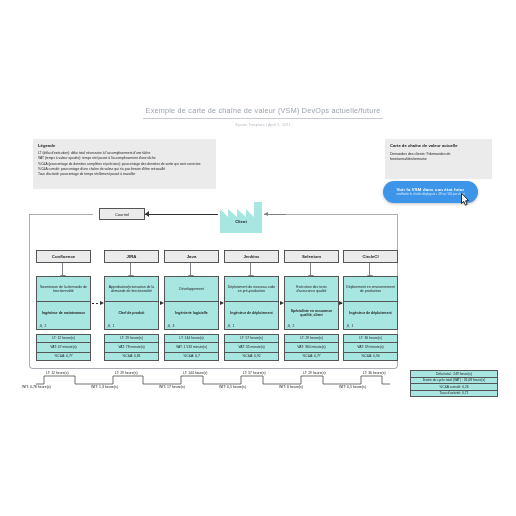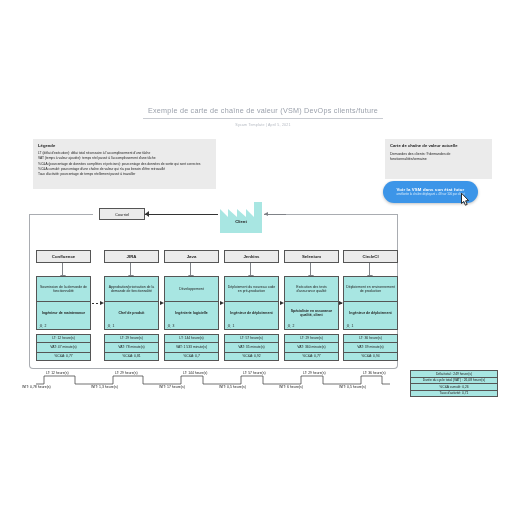--- a/index.html
+++ b/index.html
@@ -145,21 +145,21 @@
     margin-bottom:-1px;display:flex;align-items:center;justify-content:center;
     font-size:3.3px;color:#222;white-space:nowrap;
   }
 </style>
 </head>
 <body>
 
 <div class="canvas">
 
   <div class="title-wrap">
-    <div class="title">Exemple de carte de chaîne de valeur (VSM) DevOps clients/future</div>
+    <div class="title">Exemple de carte de chaîne de valeur (VSM) DevOps actuelle/future</div>
     <div class="byline">Sycam Template  |  April 5, 2021</div>
   </div>
 
   <div class="legend">
     <h4>Légende</h4>
     <p>LT (délai d'exécution): délai total nécessaire à l'accomplissement d'une tâche</p>
     <p>VAT (temps à valeur ajoutée): temps réel passé à l'accomplissement d'une tâche</p>
     <p>%C&amp;A (pourcentage de données complètes et précises): pourcentage des données de sortie qui sont correctes</p>
     <p>%C&amp;A cumulé: pourcentage d'une chaîne de valeur qui n'a pas besoin d'être retravaillé</p>
     <p>Taux d'activité: pourcentage de temps réellement passé à travailler</p>

